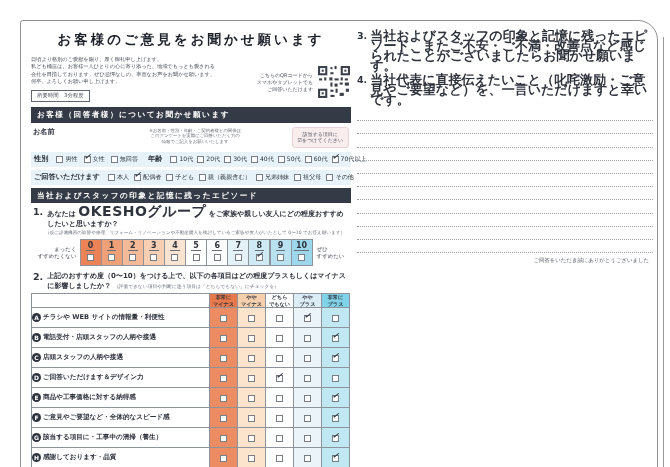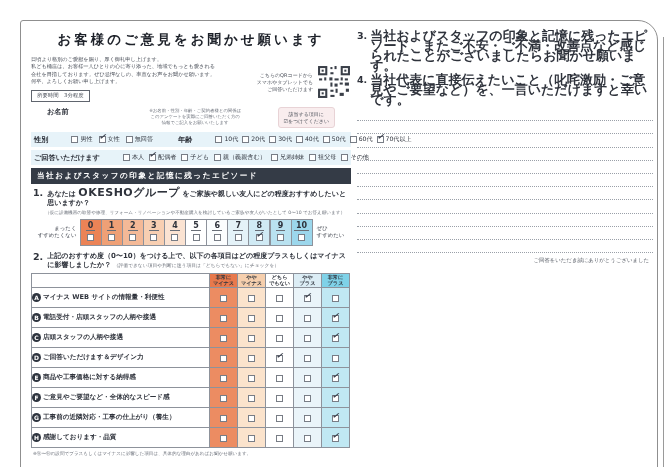--- a/index.html
+++ b/index.html
@@ -19,39 +19,39 @@
   .intro { flex:1; font-size:5.2px; line-height:7.4px; color:#474c56; }
   .time-box { display:inline-block; border:1px solid #60656e; padding:1.5px 5px;
               font-size:5.4px; margin-top:4px; color:#474c56; }
   .qr-area { display:flex; align-items:center; gap:4px; padding-top:6px; }
   .qr-note { font-size:5px; line-height:7px; color:#474c56; text-align:right; }
   svg.qr { width:34px; height:34px; flex:none; }
 
   .bar { background:#343b46; color:#fff; font-size:7.6px; font-weight:bold;
          letter-spacing:1.5px; padding:3px 6px 2.5px; margin-bottom:4px; }
 
-  .name-row { display:flex; align-items:flex-start; gap:4px; margin:2px 16px 4px; }
+  .name-row { display:flex; align-items:flex-start; gap:4px; margin:2px 2px 4px; }
   .fld-label { font-size:7.2px; font-weight:bold; white-space:nowrap; }
   .small-note { flex:1; font-size:4.4px; line-height:5.8px; color:#6a6f79; text-align:center; padding-top:1px; }
   .check-instr { background:#f9edee; border:0.5px solid #e8d3d6; border-radius:3px;
                  font-size:5px; line-height:6.6px; text-align:center; padding:3px 5px; color:#4a4f58; }
-  .opt-row { display:flex; align-items:center; gap:21px; padding:2.5px 3px; font-size:6.2px; margin-bottom:3px; }
+  .opt-row { display:flex; align-items:center; gap:6px; padding:2.5px 3px; font-size:6.2px; margin-bottom:3px; }
   .opt-row.hl { background:#e7f3f9; }
   .opt-row .fld-label { margin-right:2px; }
   .opt { display:inline-flex; align-items:center; gap:2px; white-space:nowrap; }
   .opt-t { font-size:6.1px; }
   .cb { display:inline-block; width:7px; height:7px; border:0.9px solid #787d86; background:#fff;
         position:relative; flex:none; }
   .tick { position:absolute; left:-1px; top:-5px; font-size:10px; color:#2e3340;
           transform:rotate(12deg); line-height:10px; font-weight:bold; }
 
   .q-head { display:flex; gap:4px; margin:3px 2px 1px; }
   .q-num { font-size:9.5px; font-weight:bold; line-height:10px; }
   .q-text { font-size:7px; font-weight:bold; line-height:9.5px; }
-  .q-text .brand { font-size:11px; letter-spacing:0.5px; }
+  .q-text .brand { font-size:14px; letter-spacing:0.5px; }
   .q-sub { font-size:4.6px; color:#70757e; margin:1px 2px 3px 14px; line-height:6px; }
 
   .scale-wrap { display:flex; align-items:center; justify-content:center; gap:4px; margin:3px 0 6px; }
   .scale-side { font-size:5.4px; line-height:6.8px; color:#3a3f49; white-space:pre-line; }
   .scale-side.l { text-align:right; }
   .scale-cells { display:flex; }
   .scale-cell { width:22px; height:27px; border:0.9px solid #8d929b; margin-left:-0.9px;
                 display:flex; flex-direction:column; align-items:center; padding-top:1px; }
   .scale-cell .num { font-size:8px; font-weight:bold; line-height:9px; border-bottom:0.9px solid #6a6f78; padding:0 2px; }
   .scale-cell .cb { margin-top:3px; }
@@ -140,20 +140,21 @@
             </g>
           <g fill="#3a3f48">
               <rect x="4.5" y="4.5" width="2" height="2"></rect>
               <rect x="26.5" y="4.5" width="2" height="2"></rect>
               <rect x="4.5" y="26.5" width="2" height="2"></rect>
             </g>
         </svg>
       </div>
     </div>
 
+    <div class="bar">お客様（回答者様）についてお聞かせ願います</div>
 
     <div class="name-row">
       <span class="fld-label">お名前</span>
       <span style="width:40px;"></span>
       <span class="small-note" id="about-note">
           <div>※お名前・性別・年齢・ご契約者様との関係は</div>
           <div>このアンケートを実際にご回答いただく方の</div>
           <div>情報でご記入をお願いいたします</div>
         </span>
       <span class="check-instr" id="check-instr">
@@ -339,21 +340,21 @@
             <th class="colhead" style="background: rgb(255, 255, 255); white-space: pre-line;">どちら
 でもない</th>
             <th class="colhead" style="background: rgb(220, 237, 245); white-space: pre-line;">やや
 プラス</th>
             <th class="colhead" style="background: rgb(127, 210, 232); white-space: pre-line;">非常に
 プラス</th>
           </tr>
         </thead>
         <tbody>
           <tr>
-            <td class="rowlab"><span class="circ">A</span><span>マイナス WEB サイトの情報量・利便性</span></td>
+            <td class="rowlab"><span class="circ">A</span><span>チラシや WEB サイトの情報量・利便性</span></td>
             <td class="cbcell" style="background: rgb(236, 140, 98);"><span class="cb"></span></td>
             <td class="cbcell" style="background: rgb(251, 227, 204);"><span class="cb"></span></td>
             <td class="cbcell" style="background: rgb(255, 255, 255);"><span class="cb"></span></td>
             <td class="cbcell" style="background: rgb(234, 244, 249);"><span class="cb"><span class="tick">✓</span></span></td>
             <td class="cbcell" style="background: rgb(192, 232, 243);"><span class="cb"></span></td>
           </tr>
           <tr>
             <td class="rowlab"><span class="circ">B</span><span>電話受付・店頭スタッフの人柄や接遇</span></td>
             <td class="cbcell" style="background: rgb(236, 140, 98);"><span class="cb"></span></td>
             <td class="cbcell" style="background: rgb(251, 227, 204);"><span class="cb"></span></td>
@@ -387,21 +388,21 @@
           </tr>
           <tr>
             <td class="rowlab"><span class="circ">F</span><span>ご意見やご要望など・全体的なスピード感</span></td>
             <td class="cbcell" style="background: rgb(236, 140, 98);"><span class="cb"></span></td>
             <td class="cbcell" style="background: rgb(251, 227, 204);"><span class="cb"></span></td>
             <td class="cbcell" style="background: rgb(255, 255, 255);"><span class="cb"></span></td>
             <td class="cbcell" style="background: rgb(234, 244, 249);"><span class="cb"></span></td>
             <td class="cbcell" style="background: rgb(192, 232, 243);"><span class="cb"><span class="tick">✓</span></span></td>
           </tr>
           <tr>
-            <td class="rowlab"><span class="circ">G</span><span>工事前の近隣対応・工事の仕上がり（養生）</span></td>
+            <td class="rowlab"><span class="circ">G</span><span>該当する項目に・工事中の清掃（養生）</span></td>
             <td class="cbcell" style="background: rgb(236, 140, 98);"><span class="cb"></span></td>
             <td class="cbcell" style="background: rgb(251, 227, 204);"><span class="cb"></span></td>
             <td class="cbcell" style="background: rgb(255, 255, 255);"><span class="cb"></span></td>
             <td class="cbcell" style="background: rgb(234, 244, 249);"><span class="cb"></span></td>
             <td class="cbcell" style="background: rgb(192, 232, 243);"><span class="cb"><span class="tick">✓</span></span></td>
           </tr>
           <tr>
             <td class="rowlab"><span class="circ">H</span><span>感謝しております・品質</span></td>
             <td class="cbcell" style="background: rgb(236, 140, 98);"><span class="cb"></span></td>
             <td class="cbcell" style="background: rgb(251, 227, 204);"><span class="cb"></span></td>

